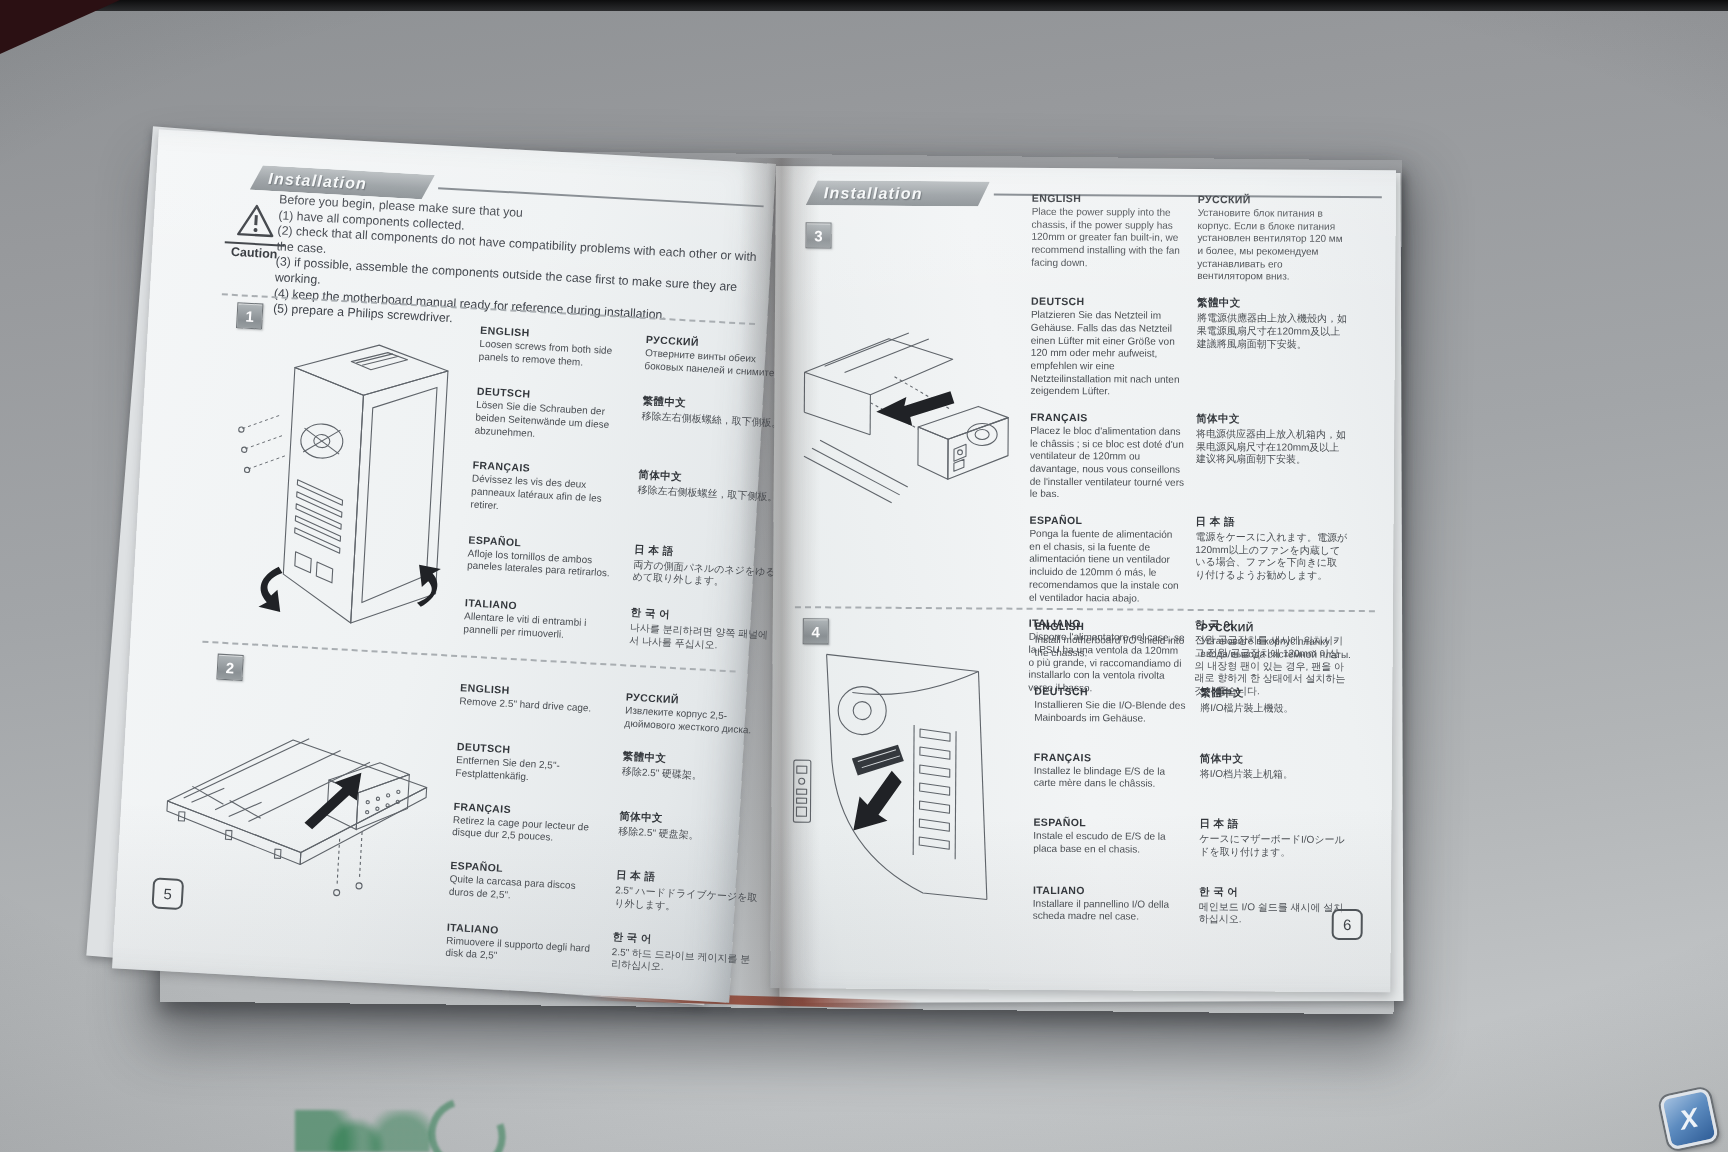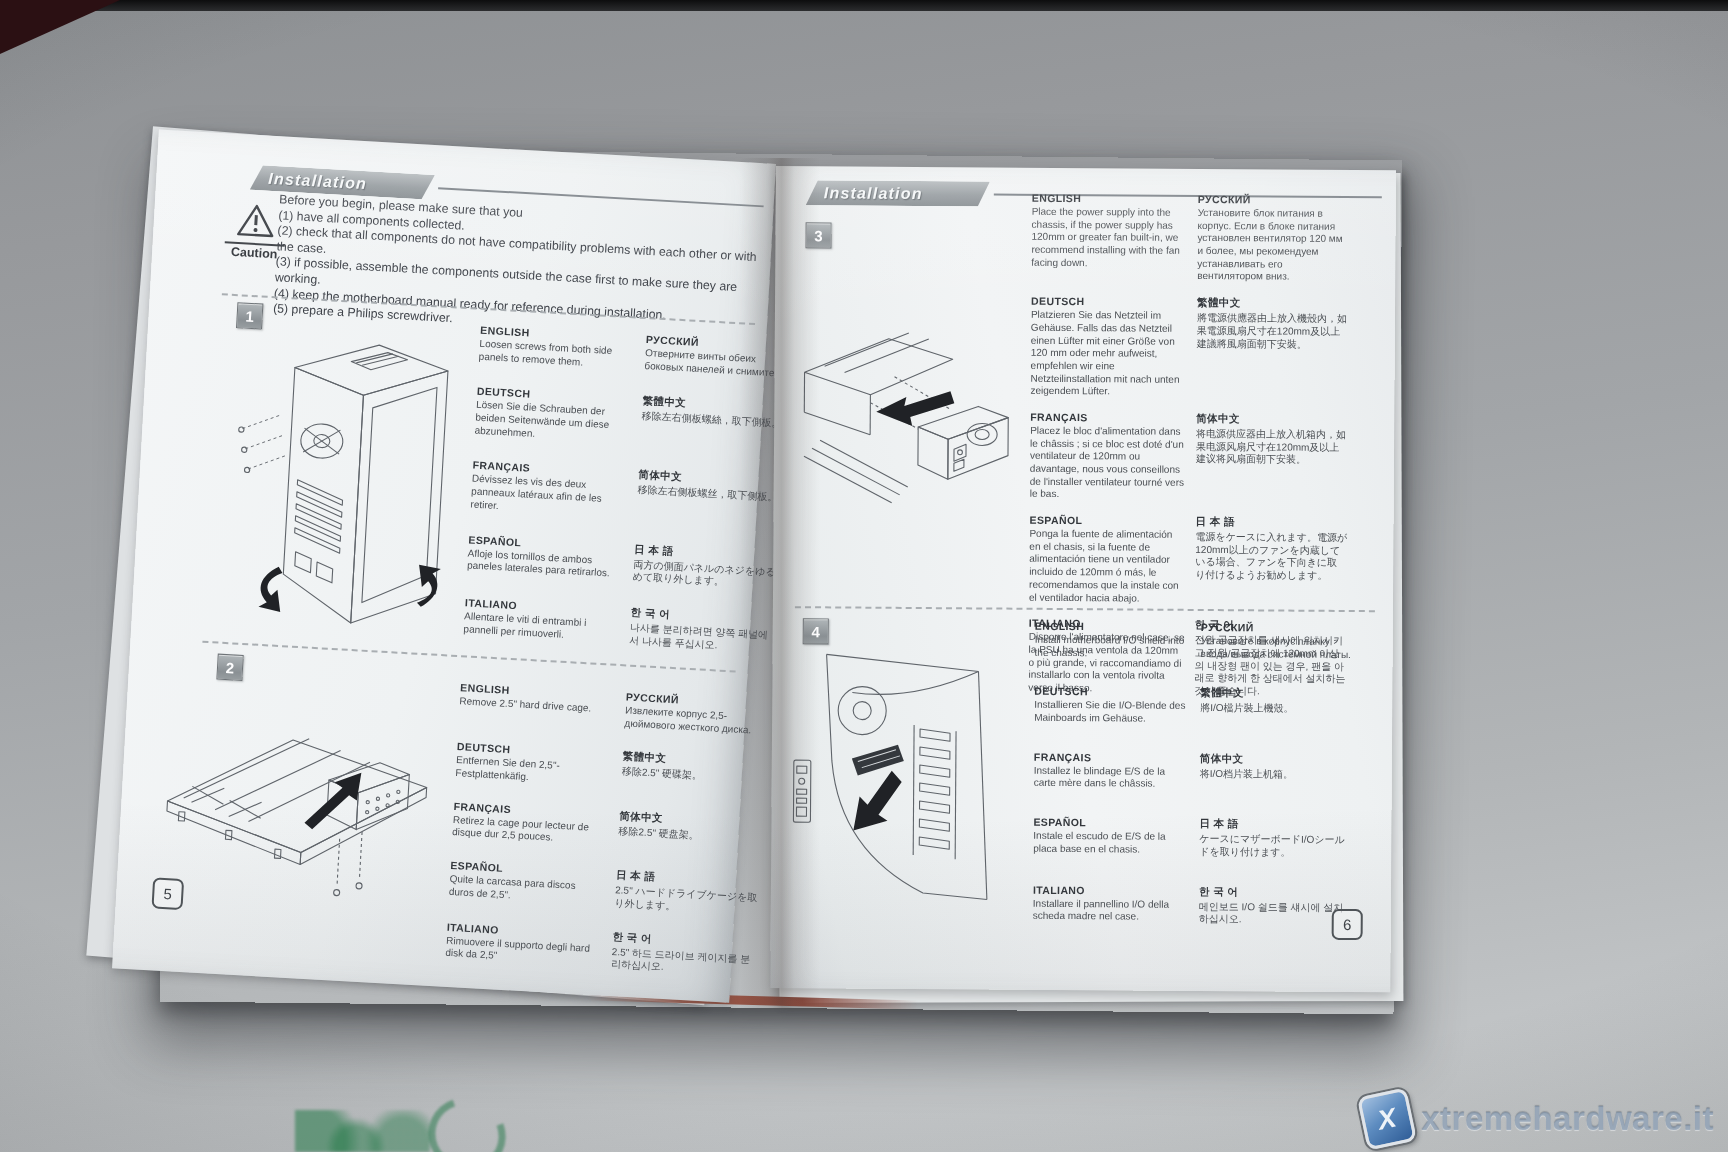--- a/index.html
+++ b/index.html
@@ -445,14 +445,13 @@
     <div class="pnum" style="right:28px;bottom:52px;">6</div>
   </div>
 
   <div class="spine-shade"></div>
 </div>
 
 <div class="wm">
   <div class="wm-logo">
     <span>X</span>
   </div>
-  <div class="wm-text">xtremehardware.it</div>
 </div>
 
 </body></html>

